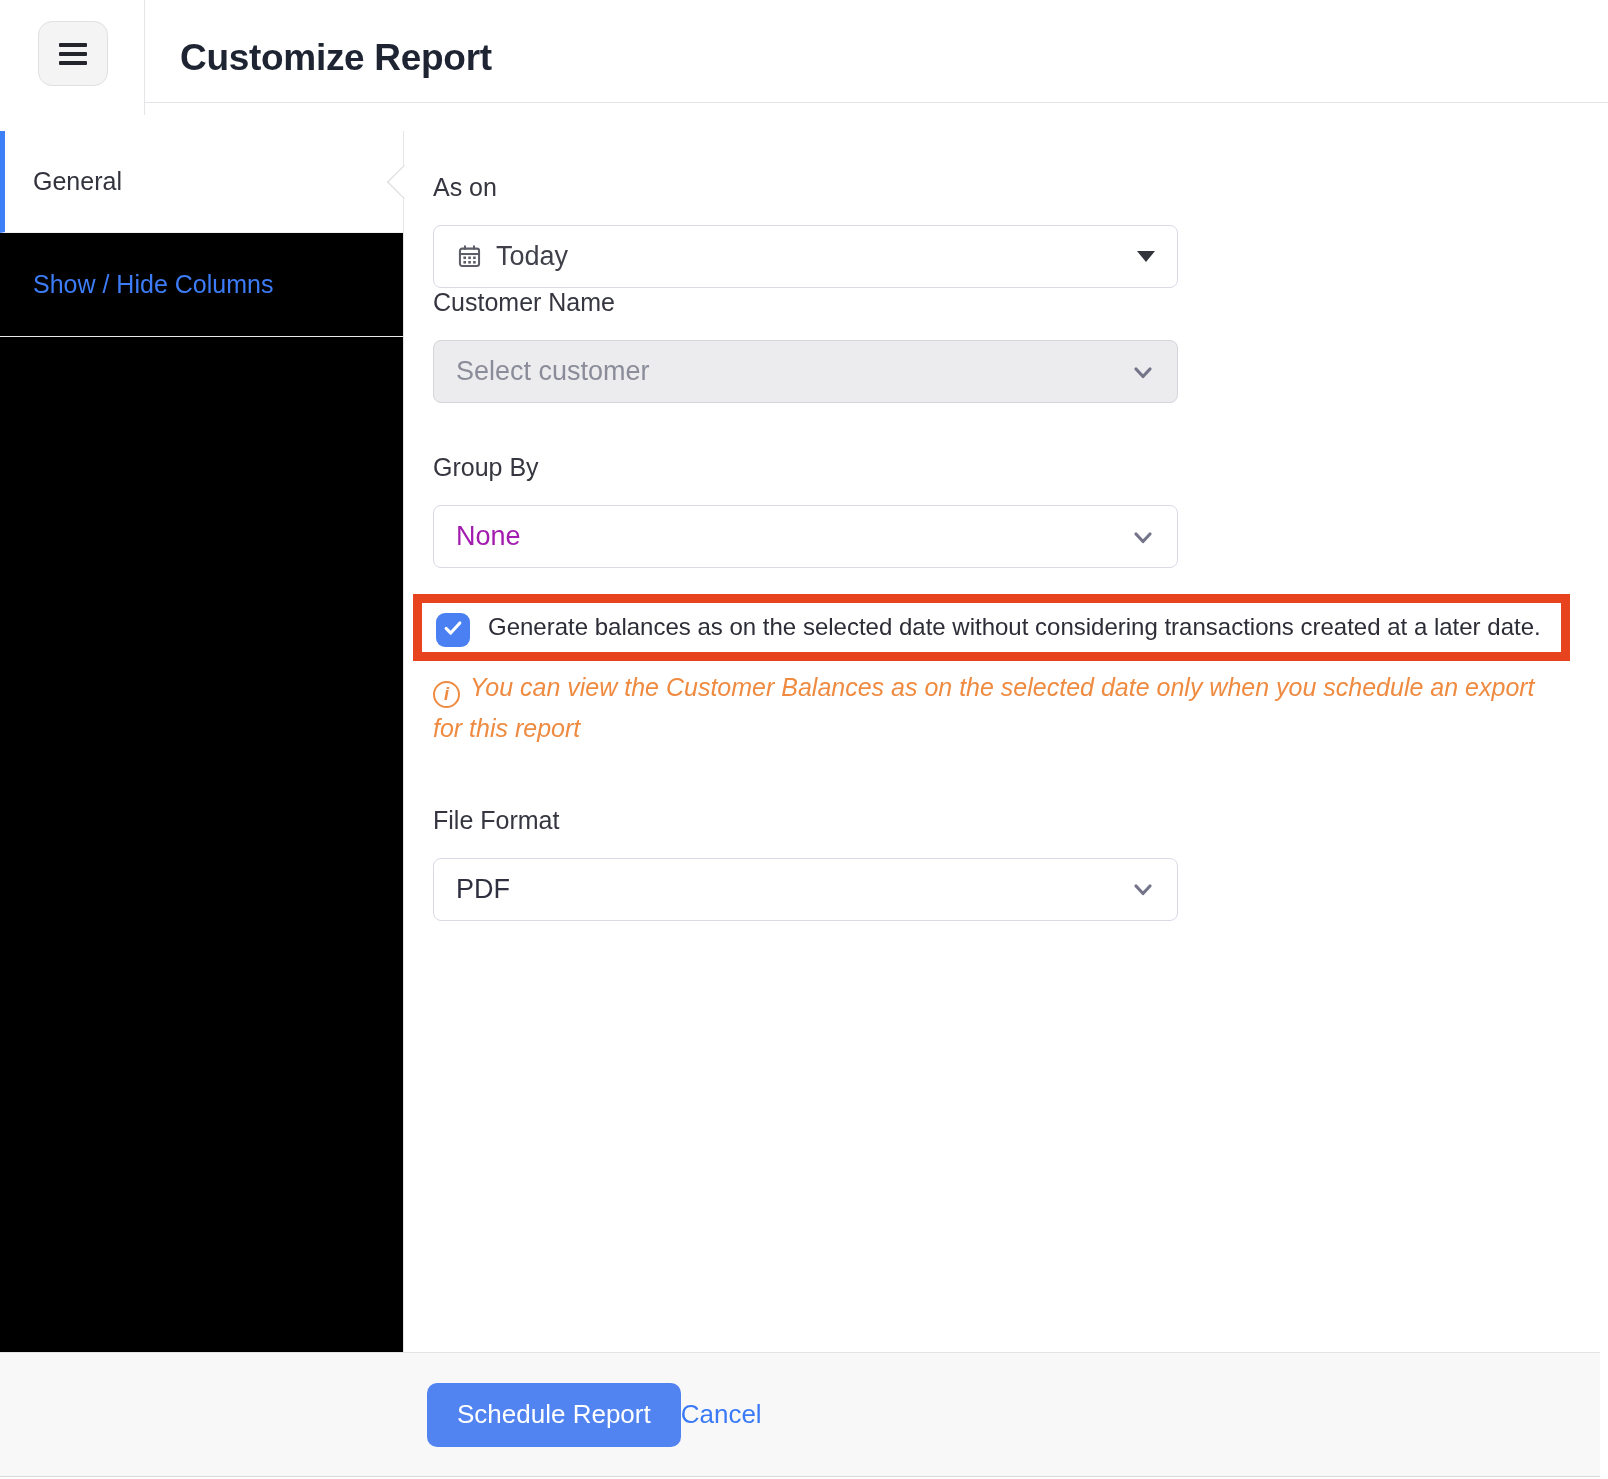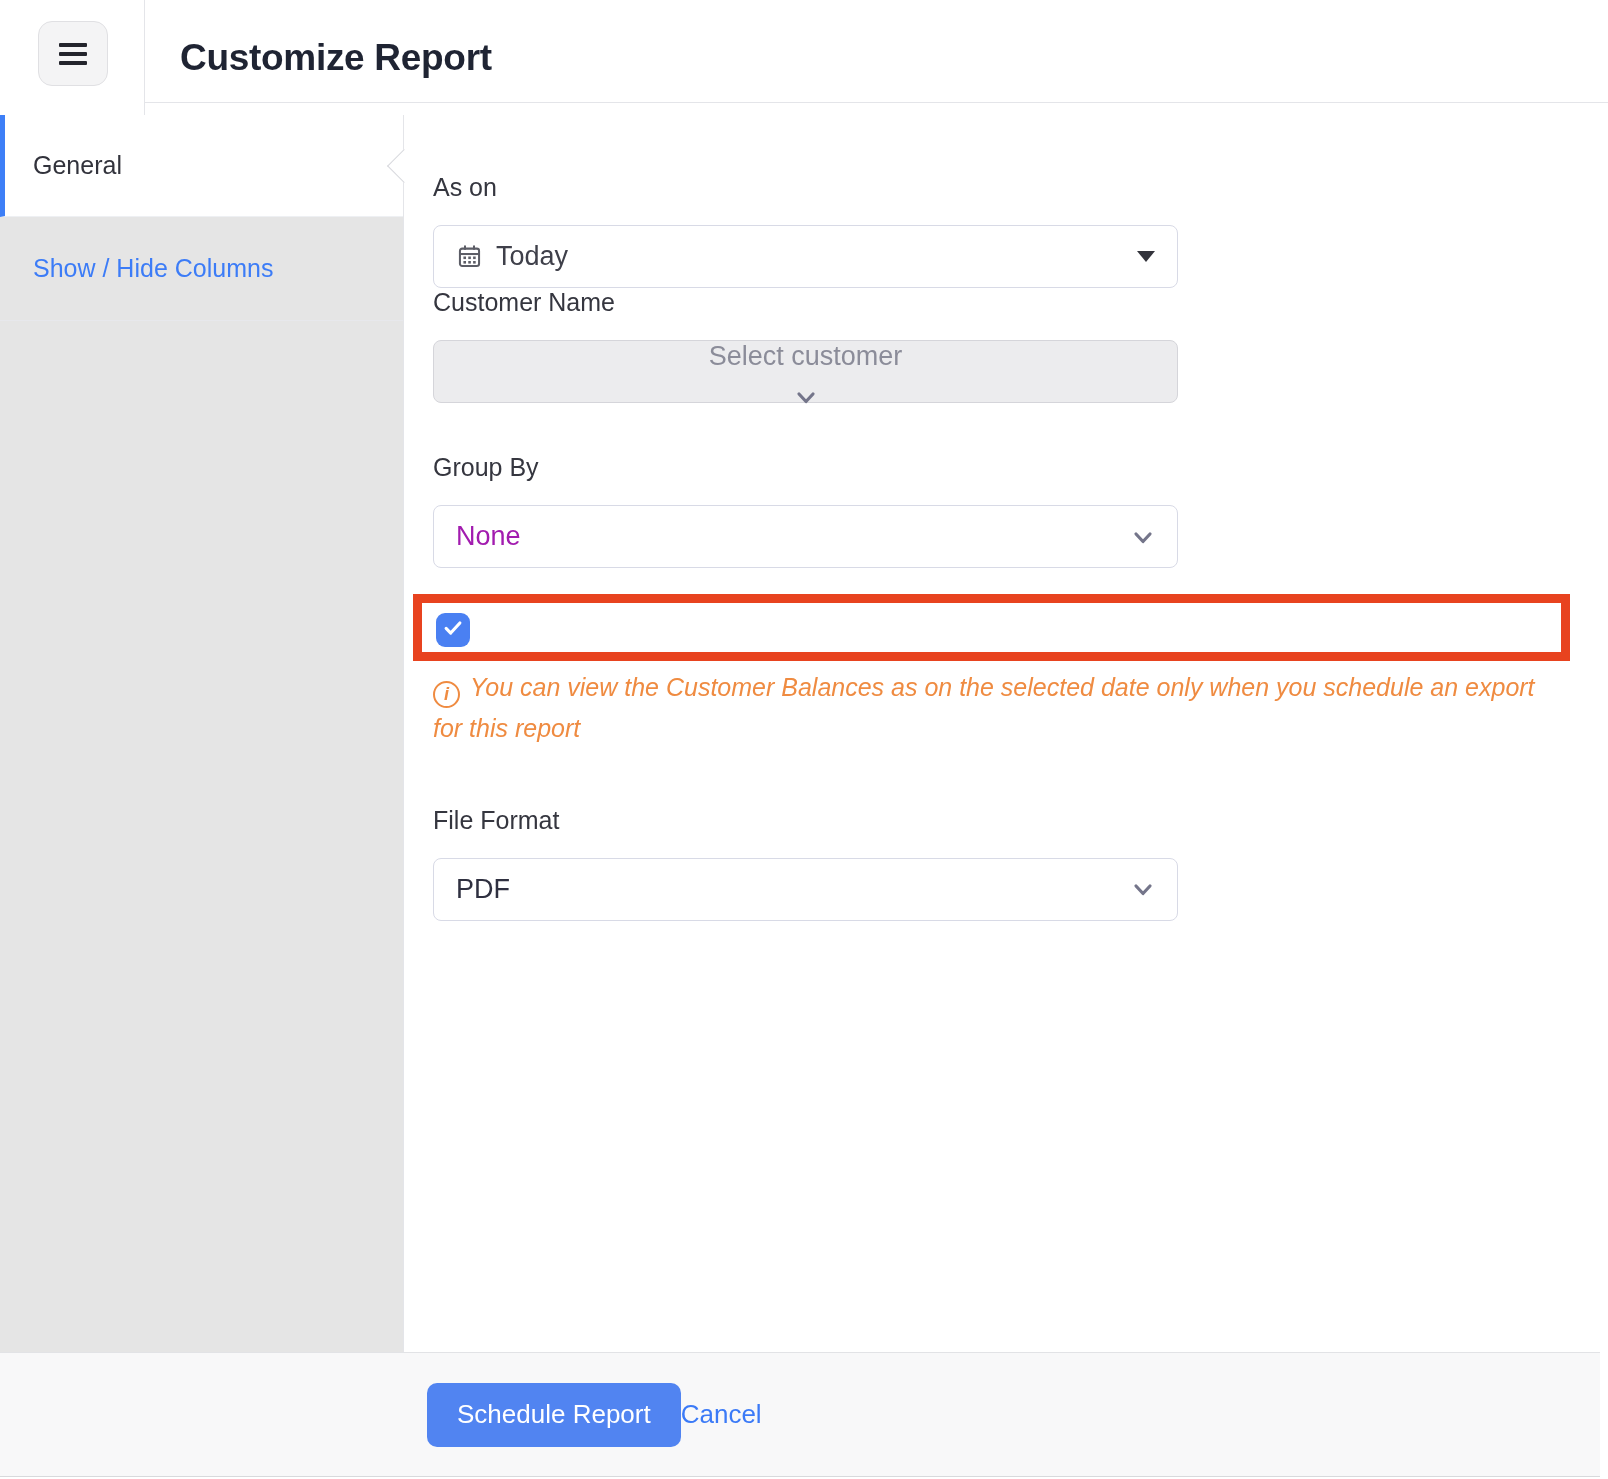--- a/index.html
+++ b/index.html
@@ -8,33 +8,33 @@
 
   
   .header { position: absolute; top: 0; left: 0; right: 0; height: 103px; background: #fff; z-index: 5; }
   .menu-col { position: absolute; top: 0; left: 0; width: 145px; height: 115px; border-right: 1px solid #e4e5e9; background: #fff; }
   .menu-btn { position: absolute; left: 38px; top: 21px; width: 70px; height: 65px; background: #f4f4f5; border: 1px solid #e0e0e3; border-radius: 14px; display: flex; flex-direction: column; align-items: center; justify-content: center; gap: 5px; cursor: pointer; }
   .menu-btn .bar { width: 28px; height: 4px; background: #23242c; border-radius: 1px; }
   .header-title { position: absolute; left: 180px; top: 0; height: 115px; display: flex; align-items: center; font-size: 37px; font-weight: 700; color: #1f2433; letter-spacing: -0.3px; }
   .header-border { position: absolute; left: 145px; right: 0; bottom: 0; height: 1px; background: #e4e5e9; }
 
   
-  .sidebar { position: absolute; top: 115px; left: 0; width: 404px; height: 1237px; background: #e5e5e5; border-right: 1px solid #e4e5e9; z-index: 4; text-align: right; }
+  .sidebar { position: absolute; top: 131px; left: 0; width: 404px; height: 1237px; background: #000000; border-right: 1px solid #e4e5e9; z-index: 4; text-align: right; }
   .nav-item { display: flex; align-items: center; font-size: 25px; cursor: pointer; }
   .nav-item.active { position: relative; height: 102px; background: #fff; border-left: 5px solid #3d7ff7; padding-left: 28px; color: #32333c; border-bottom: 1px solid #eef0f3; }
   .nav-item.plain { height: 104px; padding-left: 33px; color: #3c7cf7; border-bottom: 1px solid #e7e8ec; }
   .notch { position: absolute; right: -13px; top: 39px; width: 24px; height: 24px; background: #fff; border-left: 1px solid #d8d9de; border-bottom: 1px solid #d8d9de; transform: rotate(45deg); z-index: 6; }
 
   
   .main { position: absolute; top: 115px; left: 405px; right: 0; height: 1237px; background: #fff; padding: 58px 0 0 28px; }
   .field-label { font-size: 25px; color: #35363f; line-height: 28px; }
   .mb-label { margin-bottom: 24px; }
   .select-box { width: 745px; height: 63px; border: 1px solid #d8dae6; border-radius: 8px; background: #fff; display: flex; align-items: center; padding: 0 22px; gap: 13px; font-size: 27px; color: #3f404a; cursor: pointer; }
   .select-box .grow { flex: 1; }
-  .select-box.disabled { background: #ececee; border-color: #d5d5da; color: #8b8c99; cursor: default; flex-direction: column; }
+  .select-box.disabled { background: #ececee; border-color: #d5d5da; color: #8b8c99; cursor: default; }
   .select-box .muted { color: #a21caf; }
   .caret-down { width: 0; height: 0; border-left: 9px solid transparent; border-right: 9px solid transparent; border-top: 11px solid #33343c; }
   .chev svg { display: block; }
 
   .gap1 { }
   .gap2 { margin-bottom: 50px; }
   .gap3 { margin-bottom: 26px; }
 
   
   .highlight-box { width: 1157px; margin-left: -20px; border: 9px solid #e8431f; background: #fff; padding: 5px 14px; display: flex; align-items: flex-start; gap: 18px; }
@@ -120,20 +120,21 @@
   </div>
 
   <div class="highlight-box">
     <span class="checkbox">
       <span>
         <svg width="22" height="22" viewBox="0 0 24 24" fill="none">
           <polyline points="4.5,12.5 9.5,17.5 19.5,6.5" stroke="#ffffff" stroke-width="3.4" stroke-linecap="round" stroke-linejoin="round"></polyline>
         </svg>
       </span>
     </span>
+    <span class="checkbox-label">Generate balances as on the selected date without considering transactions created at a later date.</span>
   </div>
 
   <div class="note"><span class="info-icon">i</span><span>You can view the Customer Balances as on the selected date only when you schedule an export for this report</span></div>
 
   <div class="field-label mb-label file-format-label">File Format</div>
   <div class="select-box">
     <span class="grow" style="color:#2f3040">PDF</span>
     <span class="chev">
       <svg width="24" height="24" viewBox="0 0 24 24" fill="none">
         <polyline points="5,9 12,16.5 19,9" stroke="#74758a" stroke-width="3.2" stroke-linecap="round" stroke-linejoin="round"></polyline>

